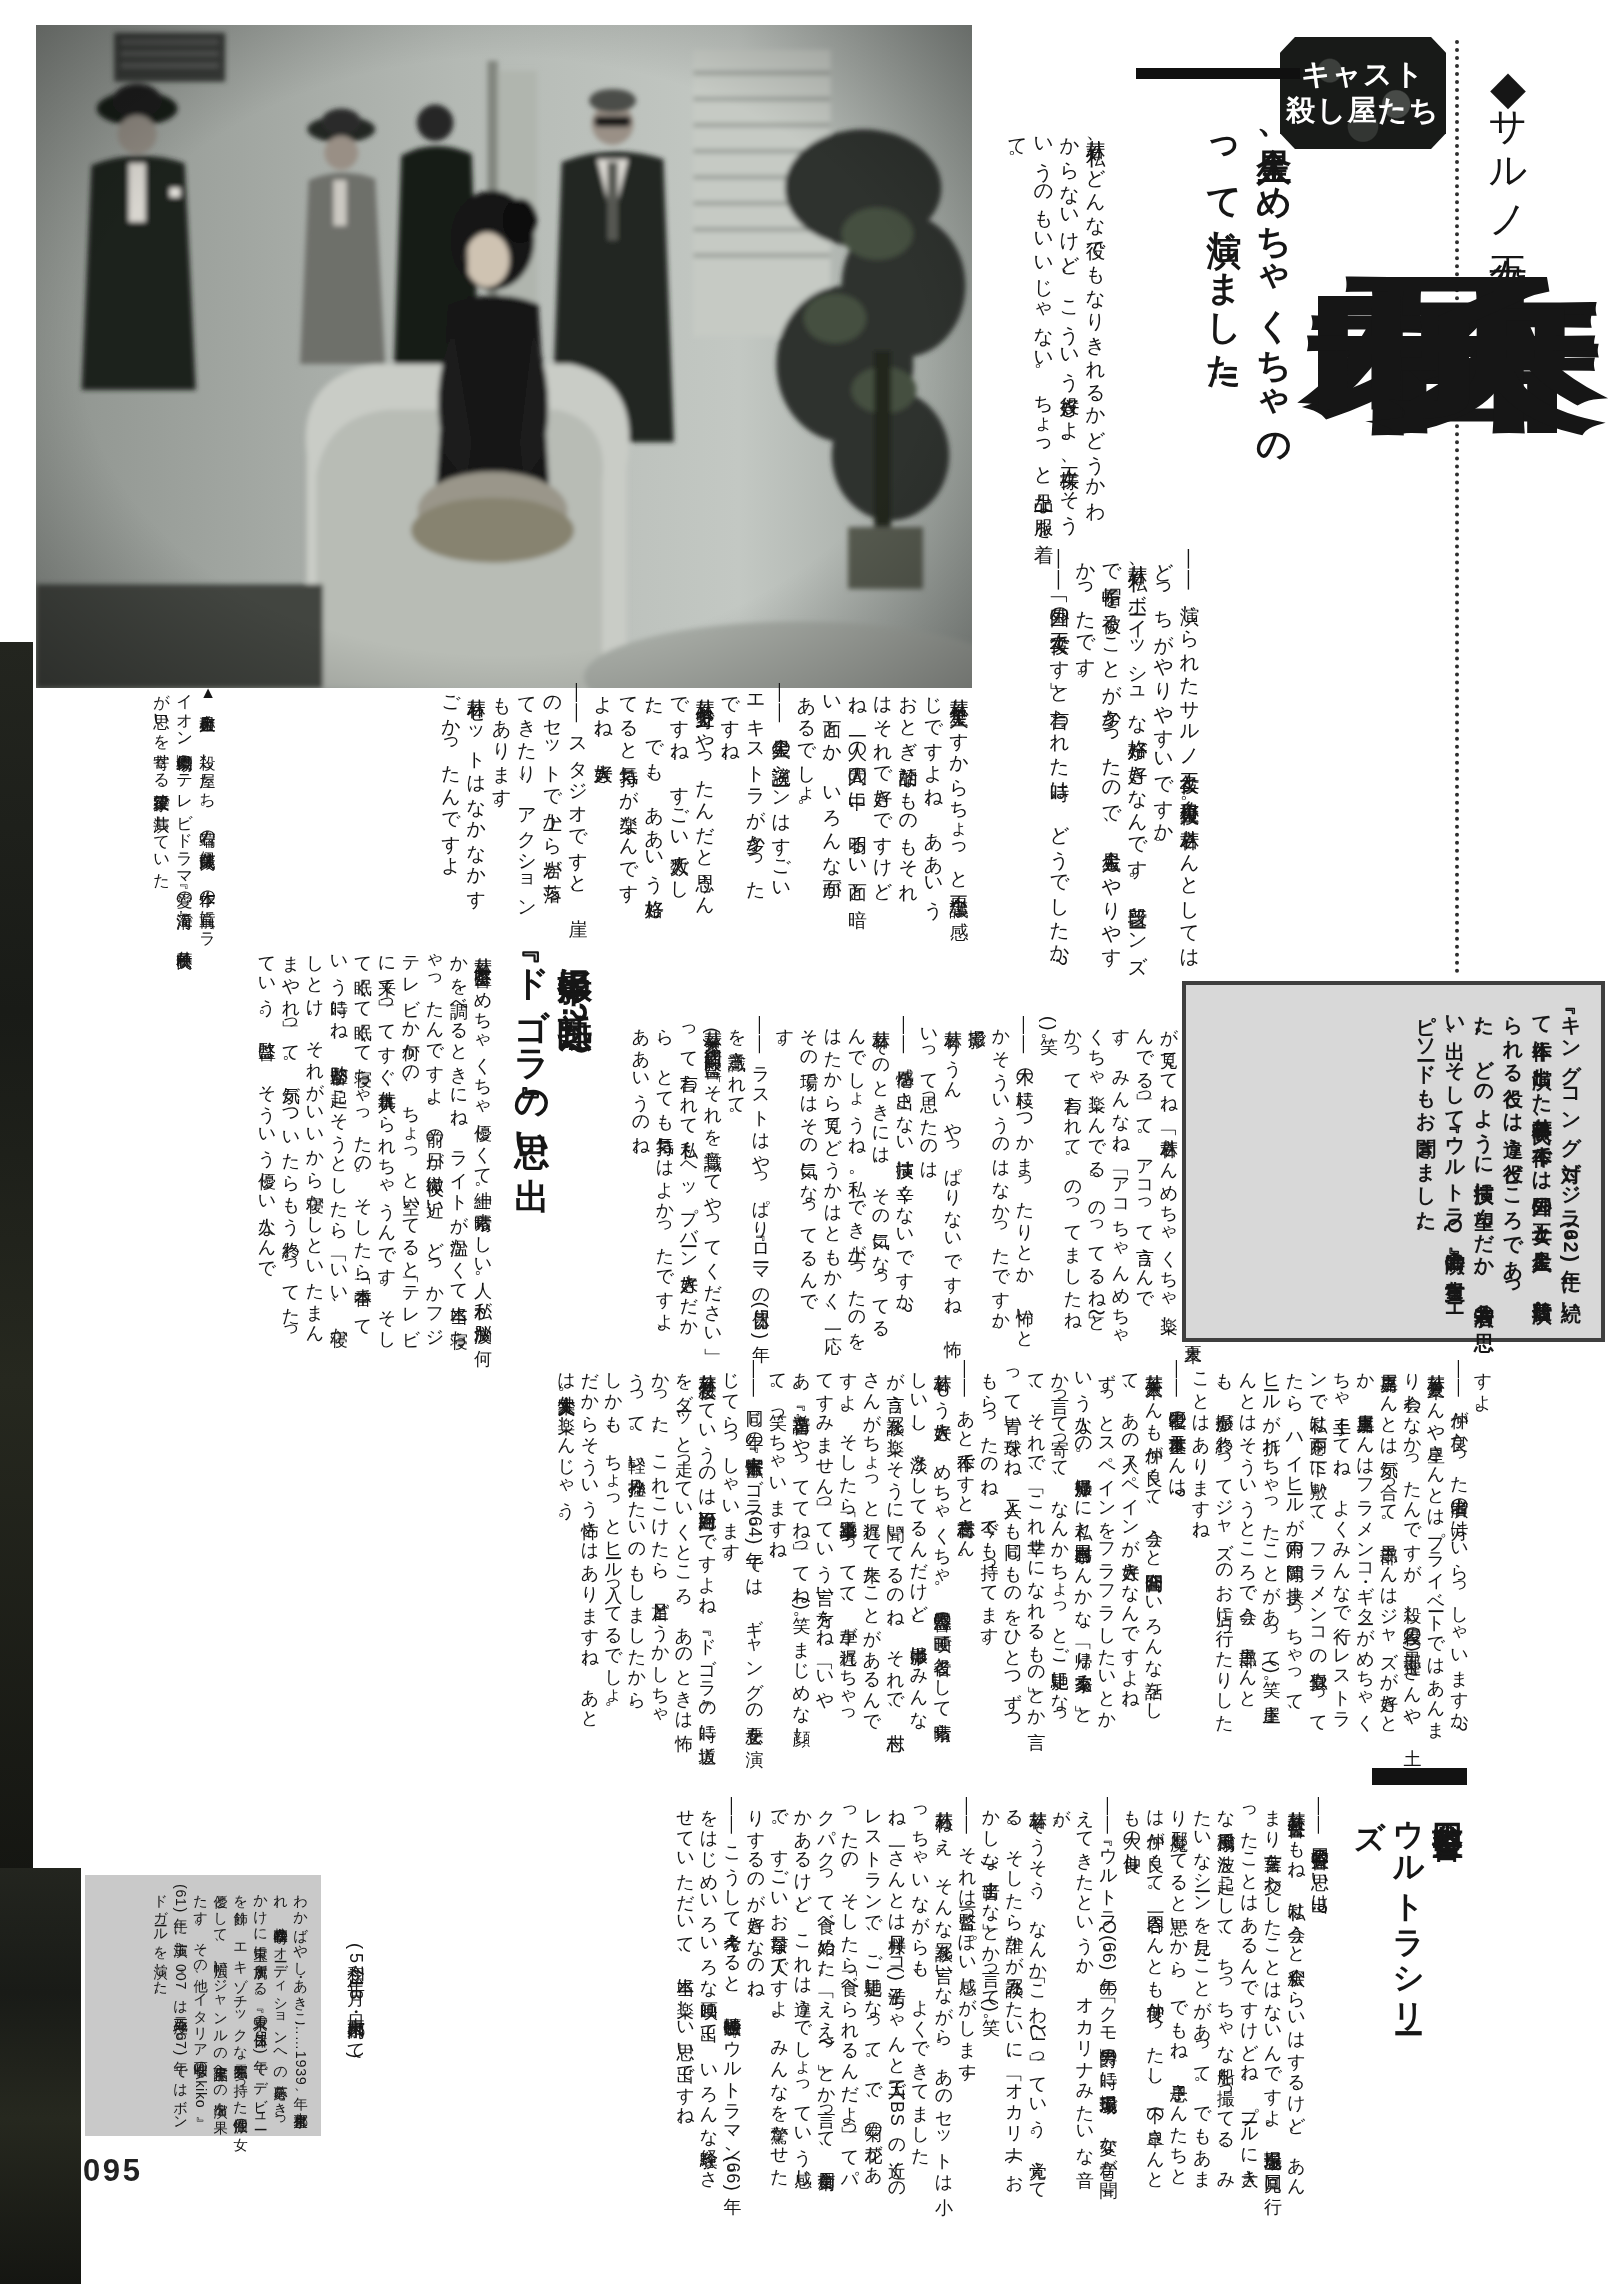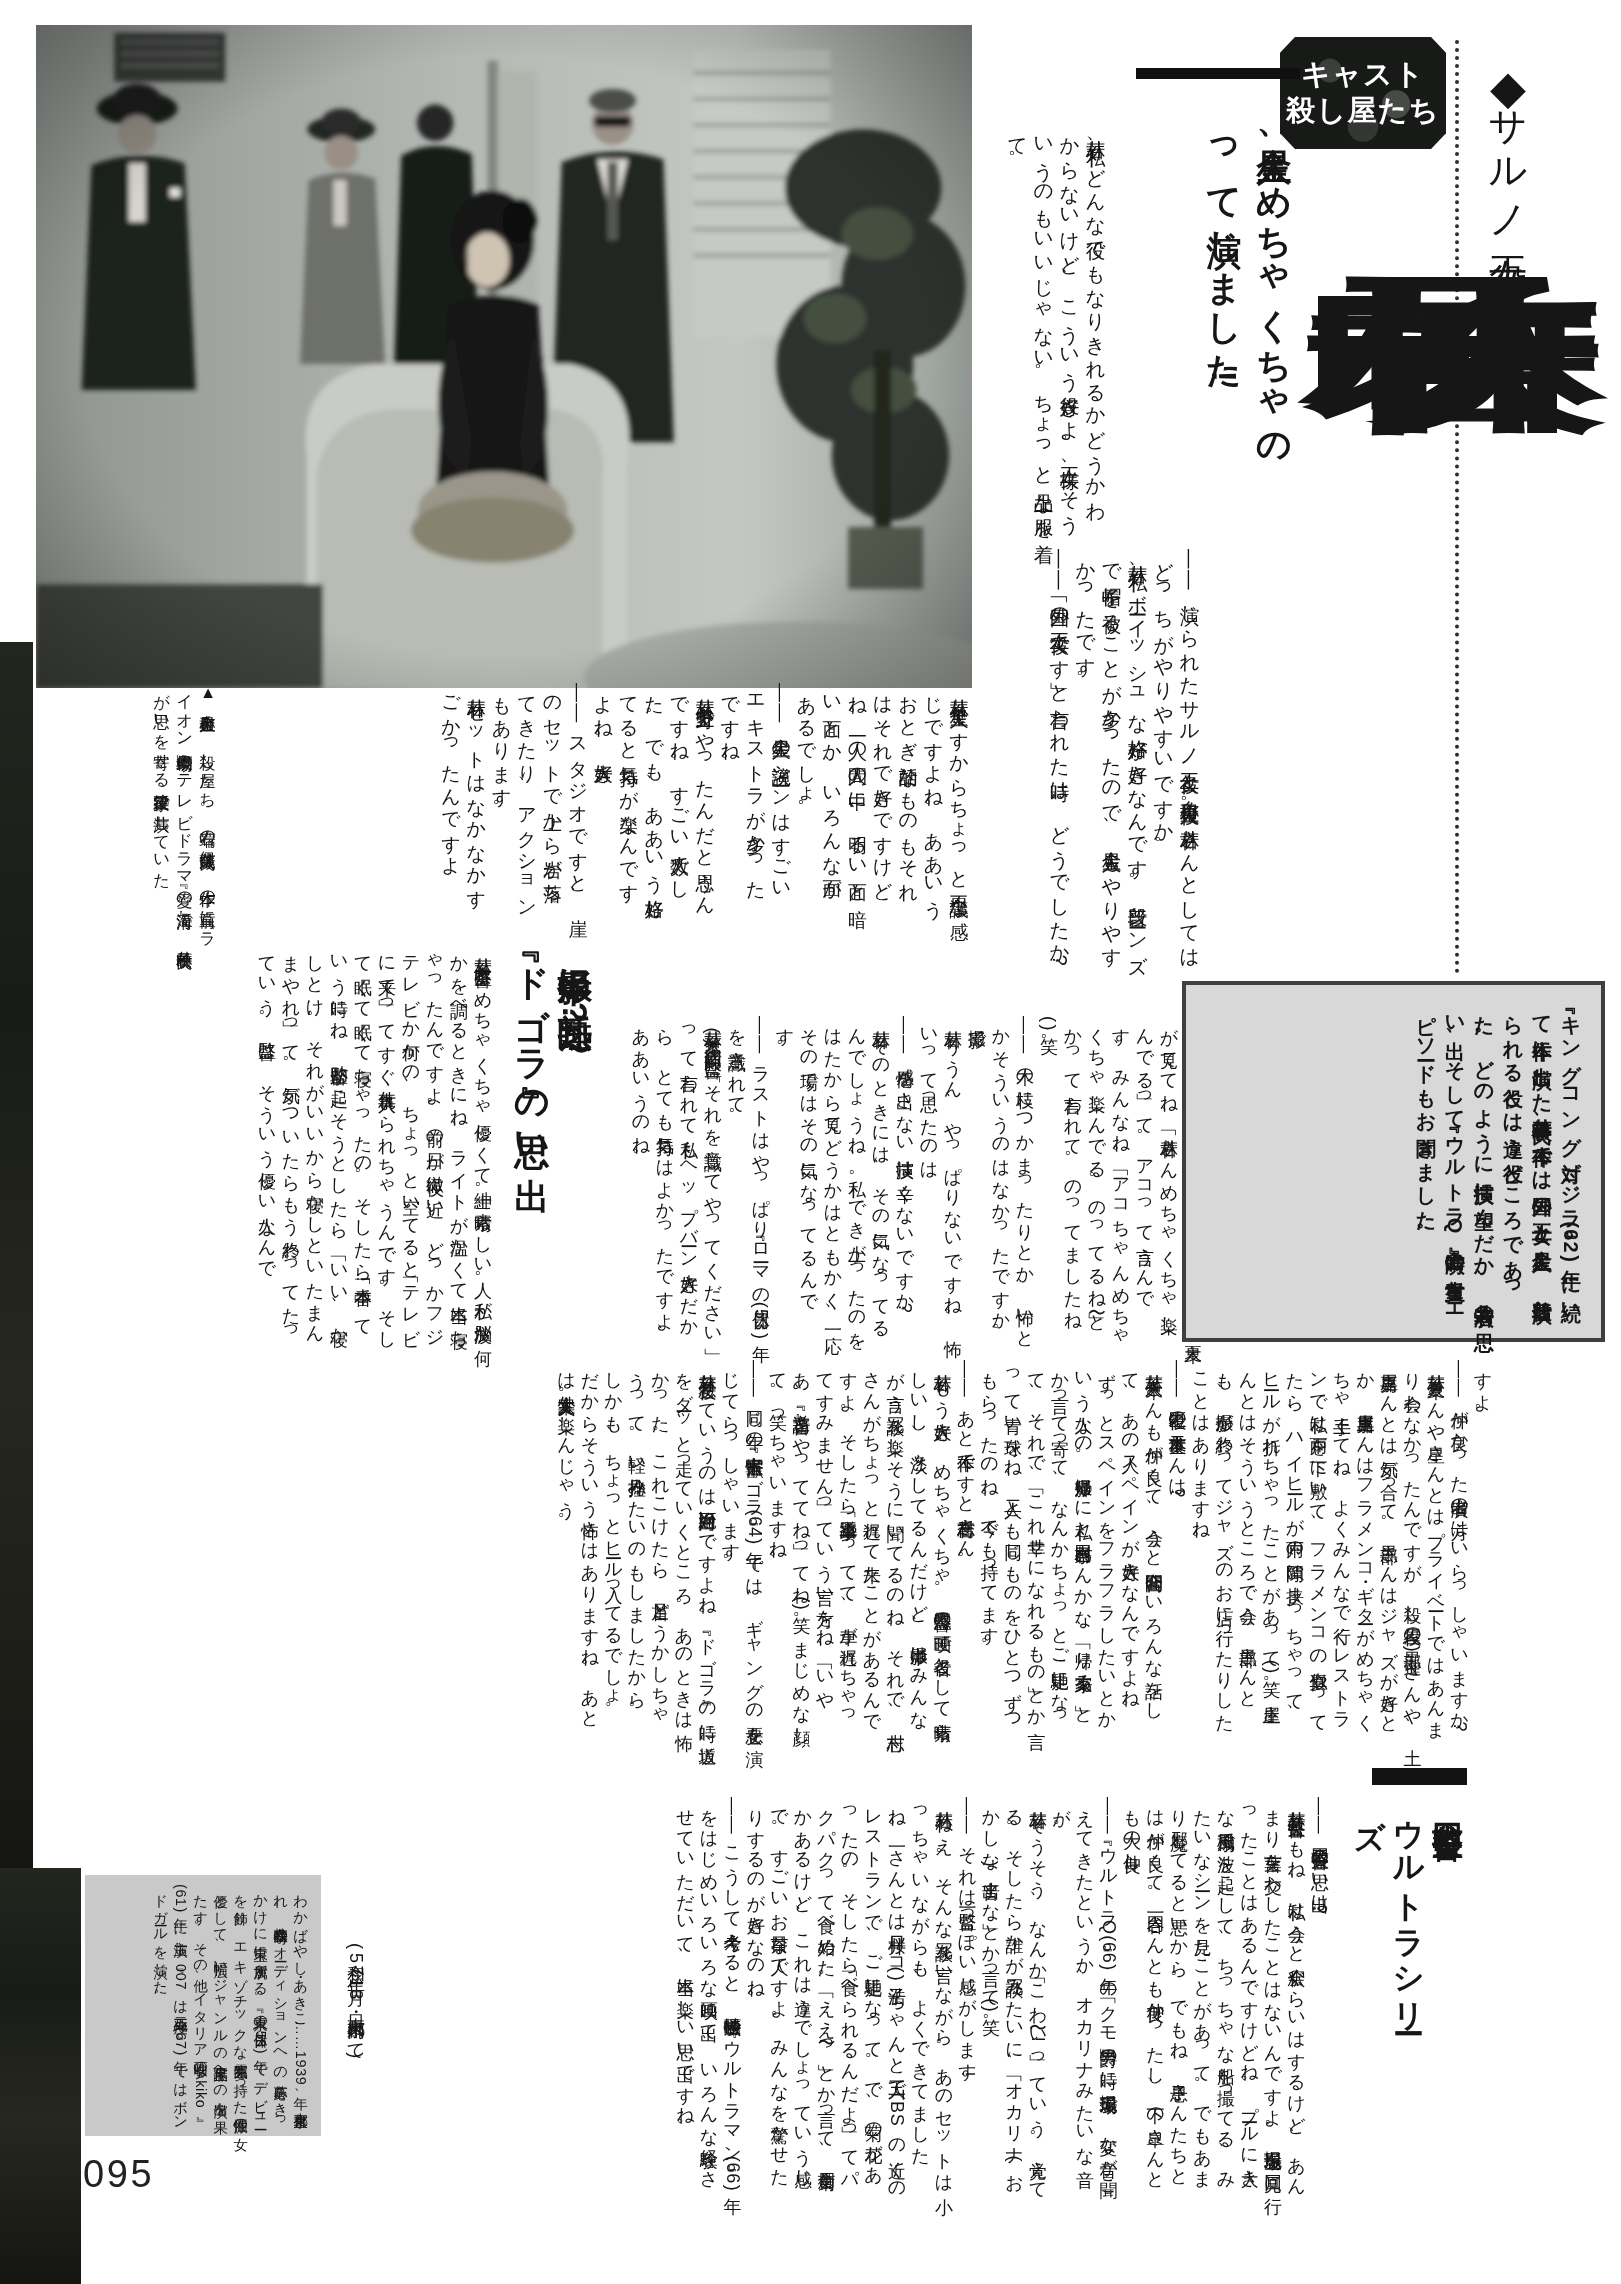--- a/index.html
+++ b/index.html
@@ -54,21 +54,21 @@
   .lead-box{
     position:absolute;left:1182px;top:981px;width:423px;height:361px;
     background:#d8d8d8;border:4.6px solid #3f3f3f;box-sizing:border-box;
   }
   .lead-box .v{position:absolute;top:15.6px;right:15.6px;height:326px;font-size:20px;line-height:29px;font-weight:700;}
   
   .caption{right:1403px;top:683px;height:261px;font-size:16.3px;line-height:23px;font-weight:500;letter-spacing:0.7px;}
   
   .profile-box{position:absolute;left:85px;top:1875px;width:236px;height:261px;background:#c9c9c9;}
   .profile-box .v{position:absolute;top:9px;right:10.4px;height:243px;font-size:14.3px;line-height:20px;letter-spacing:0.7px;font-weight:500;}
-  .page-num{position:absolute;left:83px;top:2153px;font-size:38px;letter-spacing:2.6px;color:#222;font-weight:400;}
+  .page-num{position:absolute;left:83px;top:2153px;font-size:31px;letter-spacing:2.6px;color:#222;font-weight:700;}
   .closing-note{right:1255px;top:1943px;height:300px;font-size:18px;line-height:23.5px;}
 </style>
 </head>
 <body>
 
 <div class="edge" style="left:0;top:642px;width:33px;height:1232px;"></div>
 <div class="edge" style="left:0;top:1868px;width:81px;height:416px;"></div>
 
 <div class="photo">
   <svg width="936" height="663" viewBox="0 0 1435 1017" preserveAspectRatio="none">

